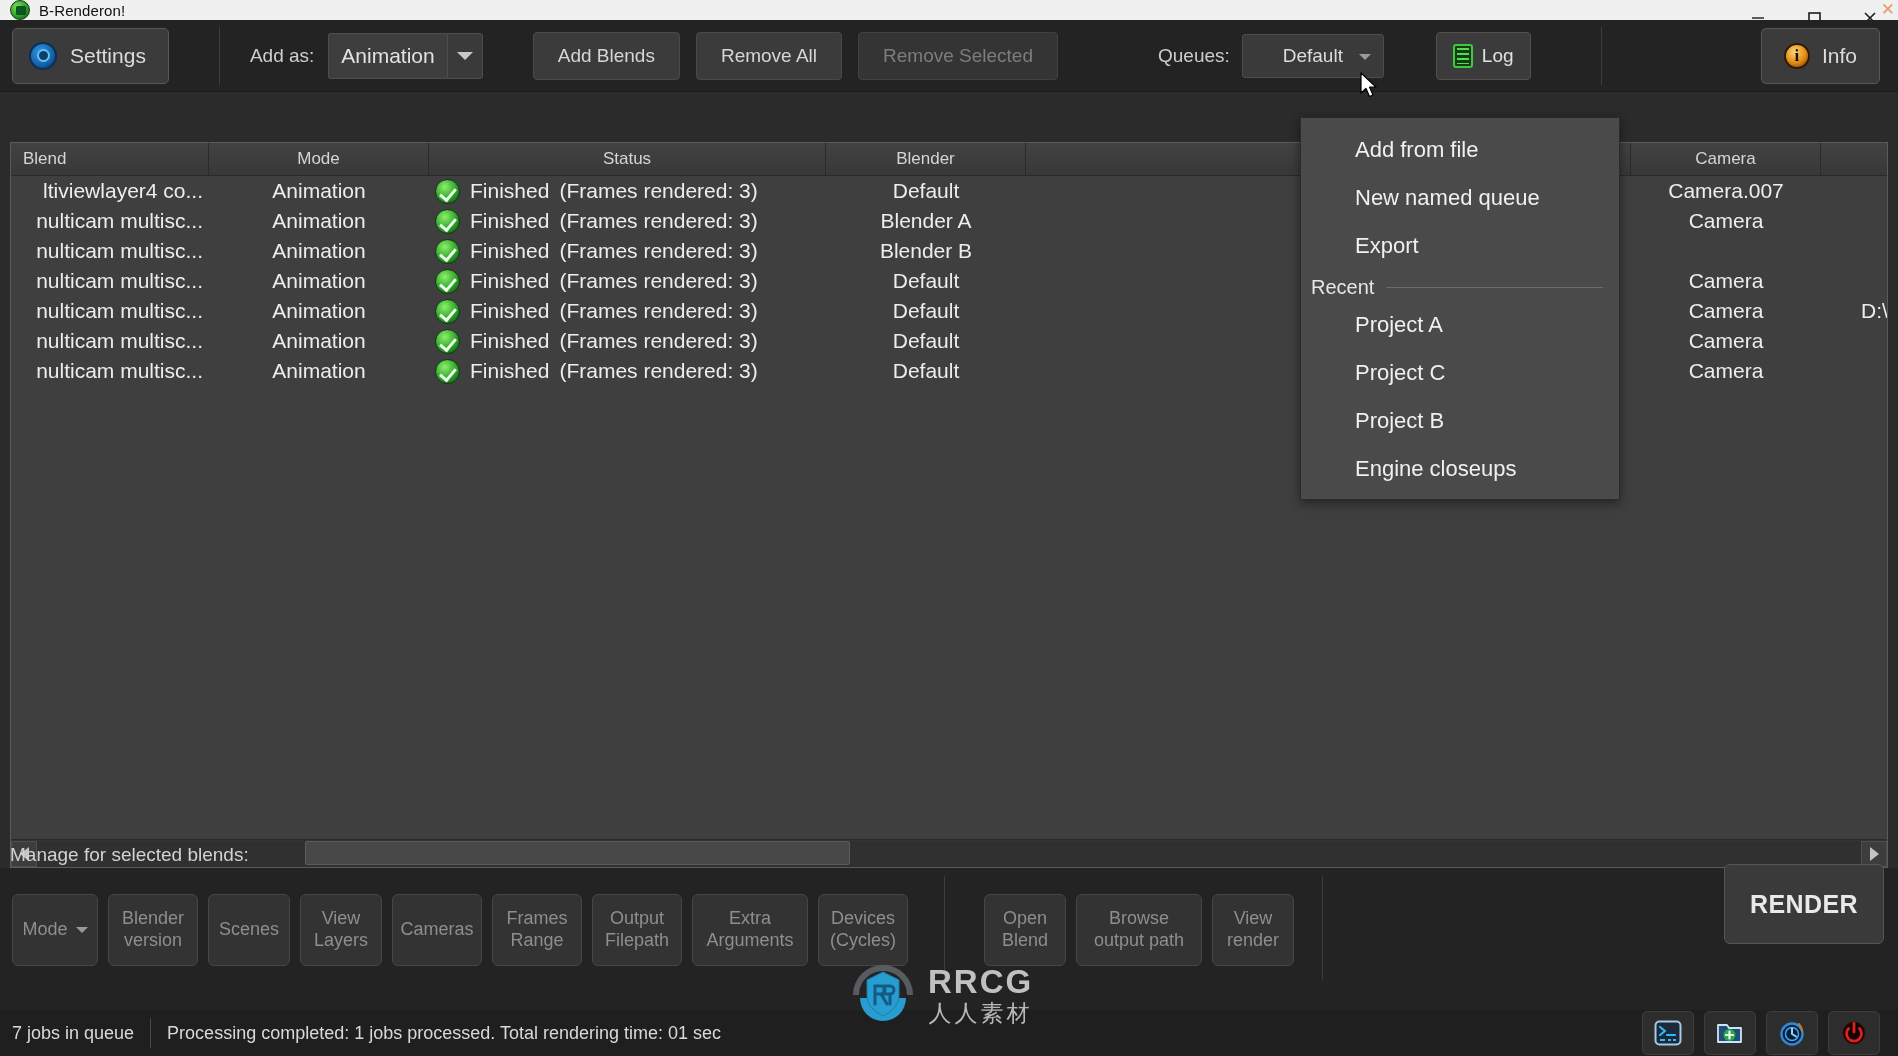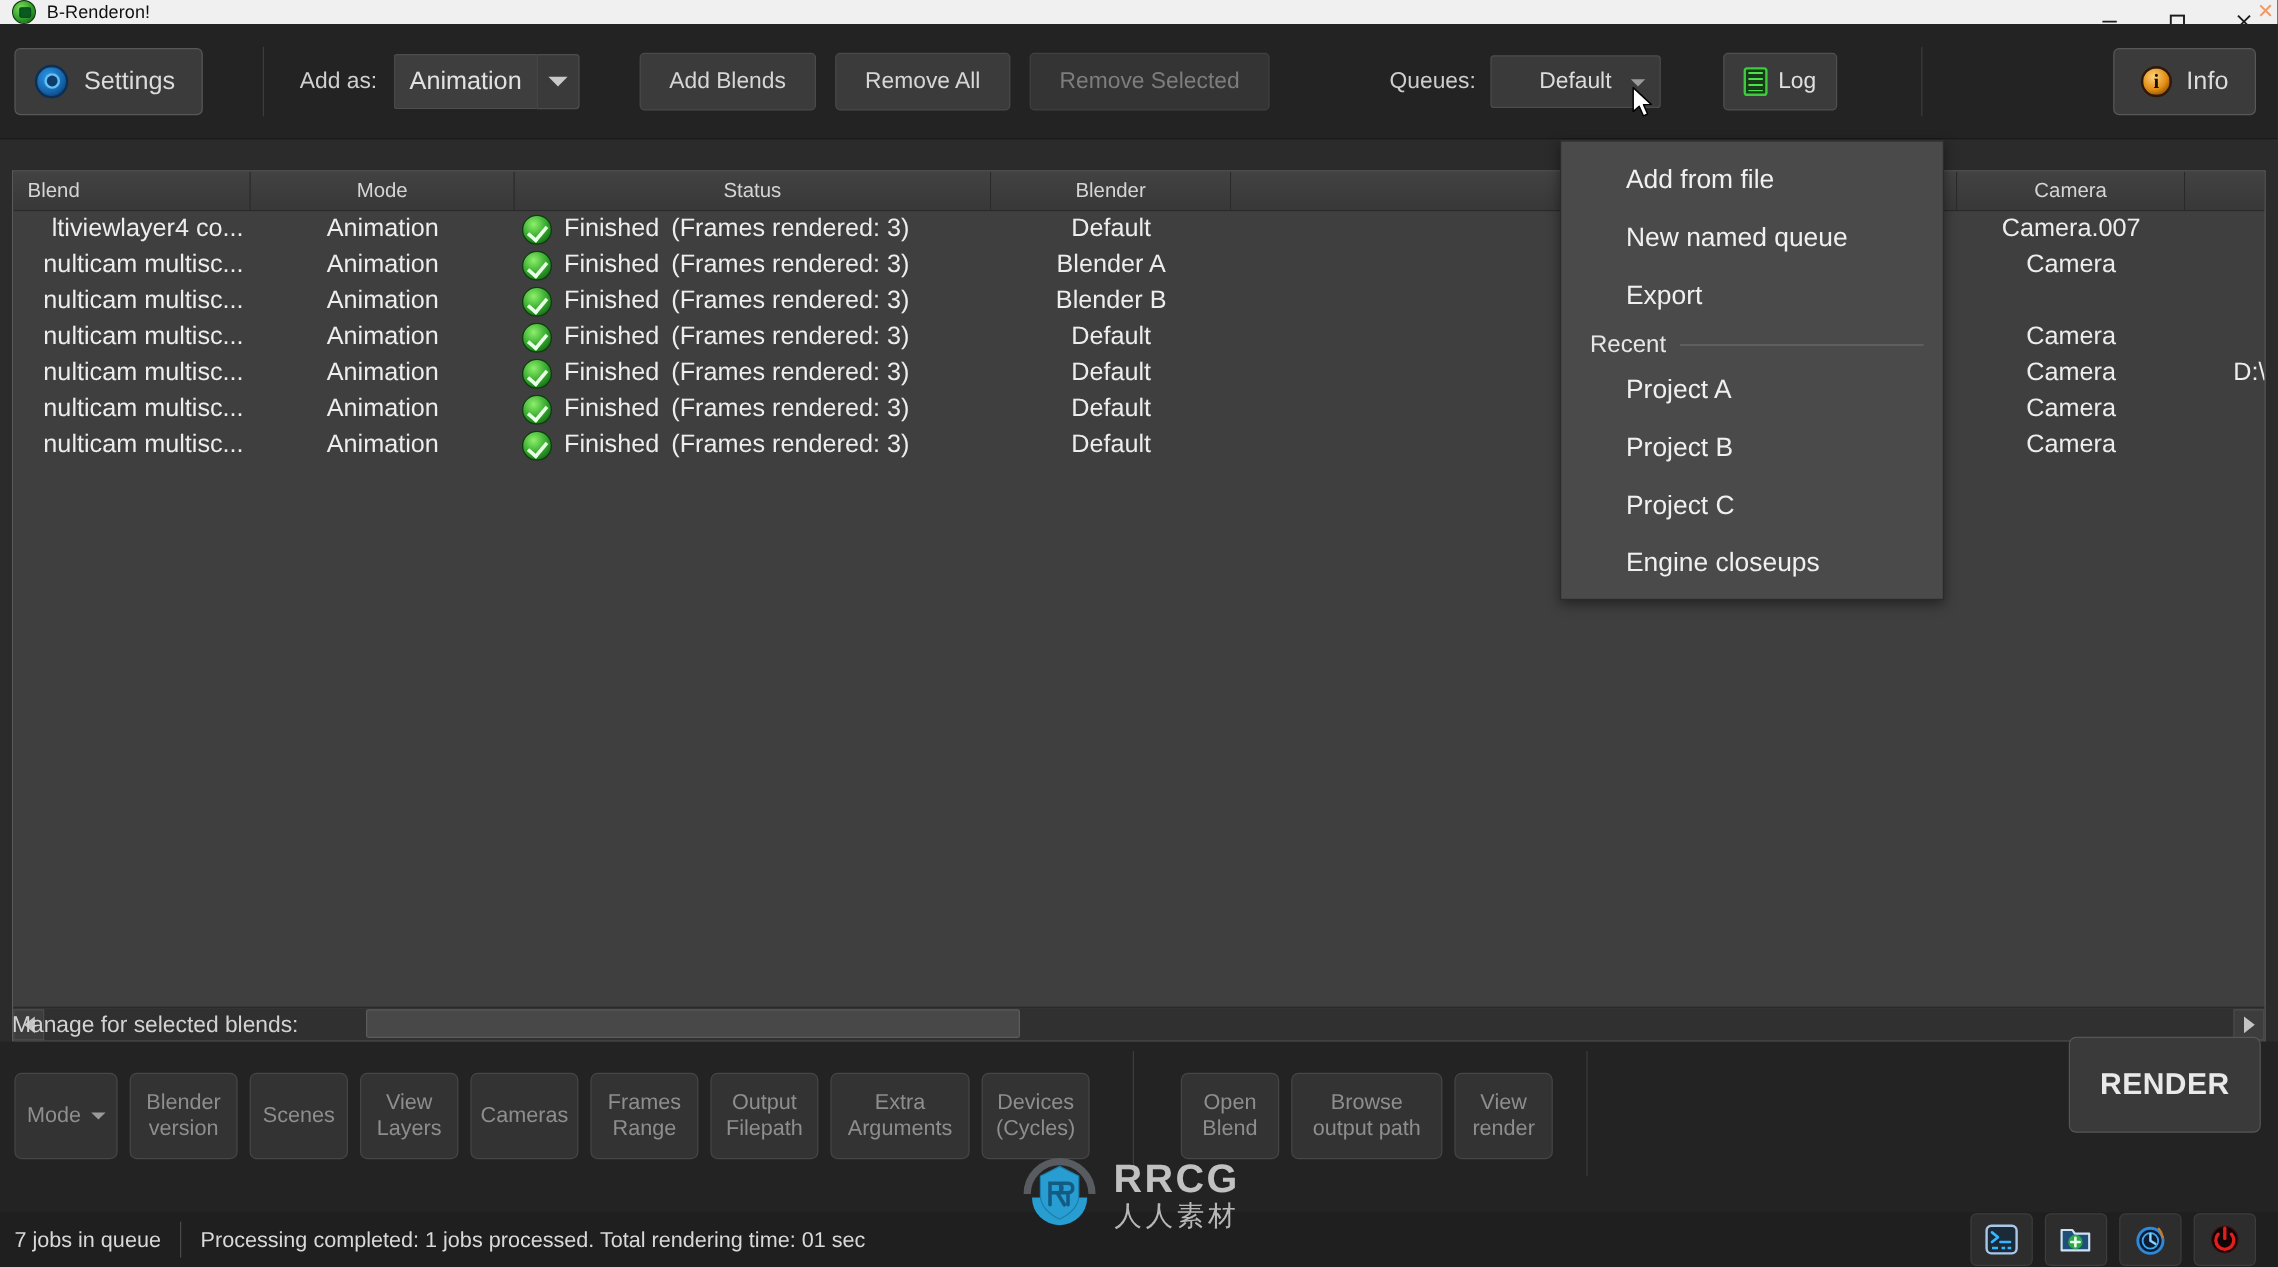--- a/index.html
+++ b/index.html
@@ -43,21 +43,21 @@
   }
   .win-btn svg { display:block; }
   .stray-x {
     position: absolute; right: 3px; top: 1px;
     color: #ef9a68; font-size: 17px; line-height: 17px;
     font-family: "Liberation Sans", sans-serif;
   }
 
   
   .toolbar {
-    height: 96px; background: #232323;
+    height: 72px; background: #232323;
     display: flex; align-items: center;
     position: relative;
     border-bottom: 1px solid #1a1a1a;
   }
   .tb-sep {
     width: 1px; height: 58px; background: #3c3c3c; margin: 0 12px;
     flex: none;
   }
   .btn {
     background: #3b3b3b;
@@ -270,21 +270,21 @@
     padding: 8px 0 6px 0;
     z-index: 50;
     box-shadow: 0 3px 10px rgba(0,0,0,.45);
   }
   .mi {
     height: 48px; display: flex; align-items: center;
     padding-left: 54px; color: #f0f0f0; font-size: 22px;
   }
   .mgroup {
     display: flex; align-items: center; gap: 12px;
-    padding: 6px 16px 2px 24px;
+    padding: 6px 16px 2px 10px;
   }
   .mgroup-label { color: #e6e6e6; font-size: 20px; white-space: nowrap; }
   .mgroup-line { flex: 1; height: 1px; background: #6c6c6c; }
 
   
   .cursor {
     position: absolute; left: 1360px; top: 72px; z-index: 80;
     width: 20px; height: 28px;
     pointer-events: none;
   }
@@ -642,22 +642,22 @@
   <div class="mi">Add from file</div>
   <div class="mi">New named queue</div>
   <div class="mi">Export</div>
 
   <div class="mgroup">
     <span class="mgroup-label">Recent</span>
     <span class="mgroup-line"></span>
   </div>
 
   <div class="mi">Project A</div>
+  <div class="mi">Project C</div>
   <div class="mi">Project B</div>
-  <div class="mi">Project C</div>
   <div class="mi">Engine closeups</div>
 </div>
 
 <div class="cursor">
   <svg width="20" height="28" viewBox="0 0 20 28">
     <path d="M1 1 L1 21 L6 16.5 L9.5 24.5 L13 23 L9.6 15.2 L16 15 Z" fill="#ffffff" stroke="#000000" stroke-width="1.2" stroke-linejoin="round"></path>
   </svg>
 </div>
 
 </body></html>

